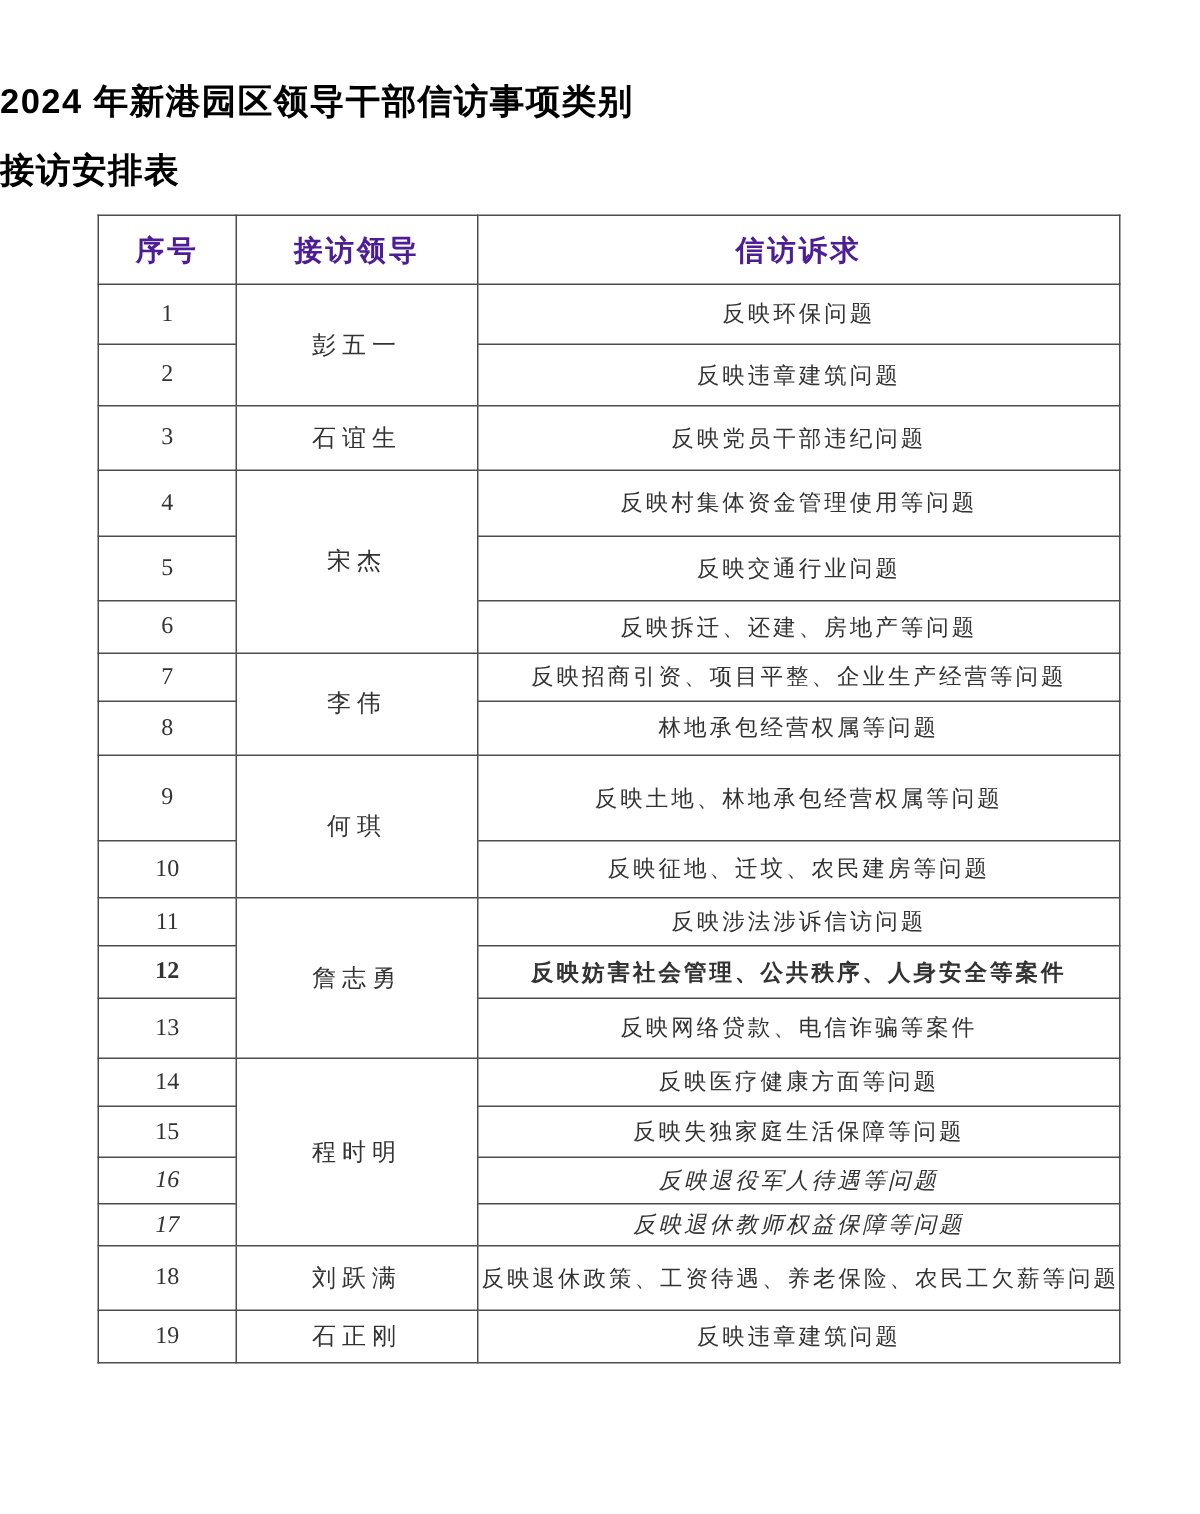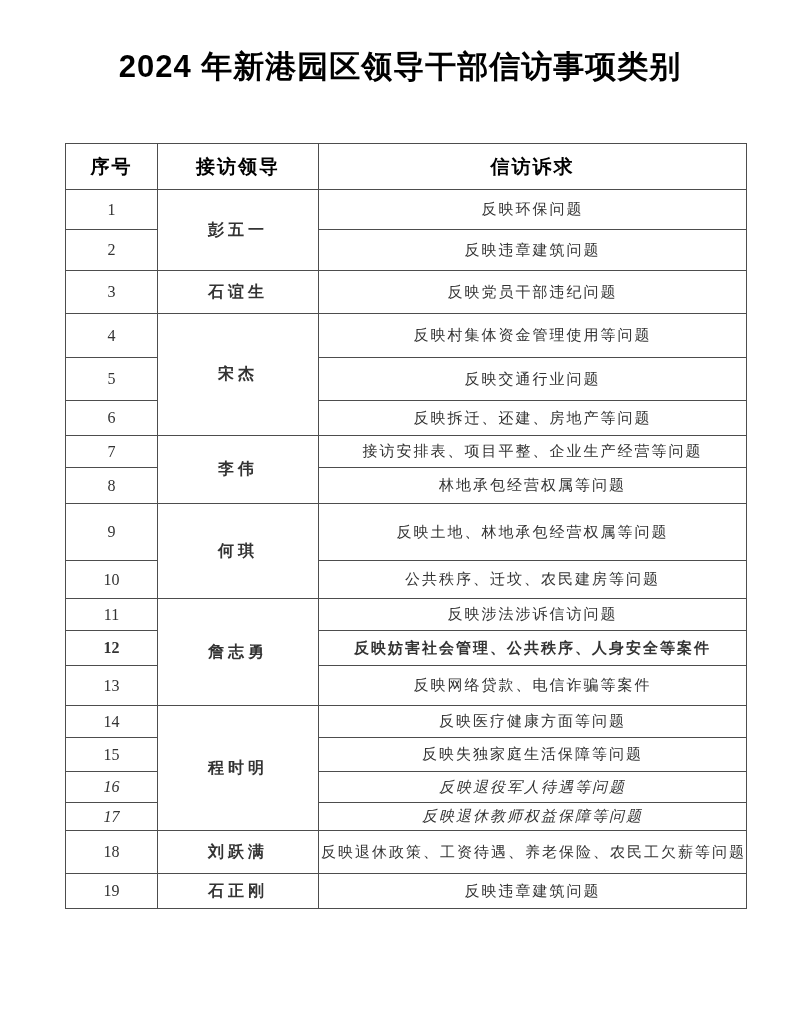--- a/index.html
+++ b/index.html
@@ -13,25 +13,24 @@
   body{
     width:800px;height:1009px;
     position:relative;
     background:var(--page-bg);
     font-family:"Liberation Serif", serif;
     overflow:hidden;
   }
   .title-block{
     position:absolute;
     top:44px;left:0;width:800px;
-    text-align:center;
     color:var(--title-color);
     font-family:"Liberation Sans", sans-serif;
     font-weight:bold;
-    font-size:31px;
+    font-size:23px;
     line-height:46px;
     letter-spacing:1px;
   }
   table.schedule{
     position:absolute;
     left:65px;top:143px;
     width:681px;
     border-collapse:collapse;
     table-layout:fixed;
   }
@@ -40,49 +39,49 @@
     text-align:center;
     vertical-align:middle;
     padding:0 2px;
     overflow:hidden;
   }
   thead th{
     height:46px;
     font-family:Liberation Serif, serif;
     font-weight:bold;
     font-size:19px;
-    color:#000000;
+    color:#4c1d95;
     letter-spacing:2px;
   }
   td.num-cell{
     font-family:"Liberation Serif", serif;
     font-size:16px;
     color:var(--text-color);
   }
   td.leader-cell{
     font-size:16px;
     color:var(--text-color);
     letter-spacing:4px;
-    font-weight:bold;
   }
   td.demand-cell{
     font-size:15px;
     color:var(--text-color);
     letter-spacing:2px;
     white-space:nowrap;
   }
   col.c-no{width:92px;}
   col.c-leader{width:161px;}
   col.c-demand{width:428px;}
 </style>
 </head>
 <body>
 
 <div class="title-block">
   <div>2024 年新港园区领导干部信访事项类别</div>
+  <div>接访安排表</div>
 </div>
 
 <table class="schedule">
   <colgroup>
     <col class="c-no">
     <col class="c-leader">
     <col class="c-demand">
   </colgroup>
   <thead>
     <tr>
@@ -115,34 +114,34 @@
         <td class="num-cell">5</td>
         <td class="demand-cell">反映交通行业问题</td>
       </tr>
       <tr style="height: 35px;">
         <td class="num-cell">6</td>
         <td class="demand-cell">反映拆迁、还建、房地产等问题</td>
       </tr>
       <tr style="height: 32px;">
         <td class="num-cell">7</td>
         <td class="leader-cell" rowspan="2">李伟</td>
-        <td class="demand-cell">接访安排表、项目平整、企业生产经营等问题</td>
+        <td class="demand-cell">反映招商引资、项目平整、企业生产经营等问题</td>
       </tr>
       <tr style="height: 36px;">
         <td class="num-cell">8</td>
         <td class="demand-cell">林地承包经营权属等问题</td>
       </tr>
       <tr style="height: 57px;">
         <td class="num-cell">9</td>
         <td class="leader-cell" rowspan="2">何琪</td>
         <td class="demand-cell">反映土地、林地承包经营权属等问题</td>
       </tr>
       <tr style="height: 38px;">
         <td class="num-cell">10</td>
-        <td class="demand-cell">公共秩序、迁坟、农民建房等问题</td>
+        <td class="demand-cell">反映征地、迁坟、农民建房等问题</td>
       </tr>
       <tr style="height: 32px;">
         <td class="num-cell">11</td>
         <td class="leader-cell" rowspan="3">詹志勇</td>
         <td class="demand-cell">反映涉法涉诉信访问题</td>
       </tr>
       <tr style="height: 35px; font-weight: bold;">
         <td class="num-cell">12</td>
         <td class="demand-cell">反映妨害社会管理、公共秩序、人身安全等案件</td>
       </tr>

